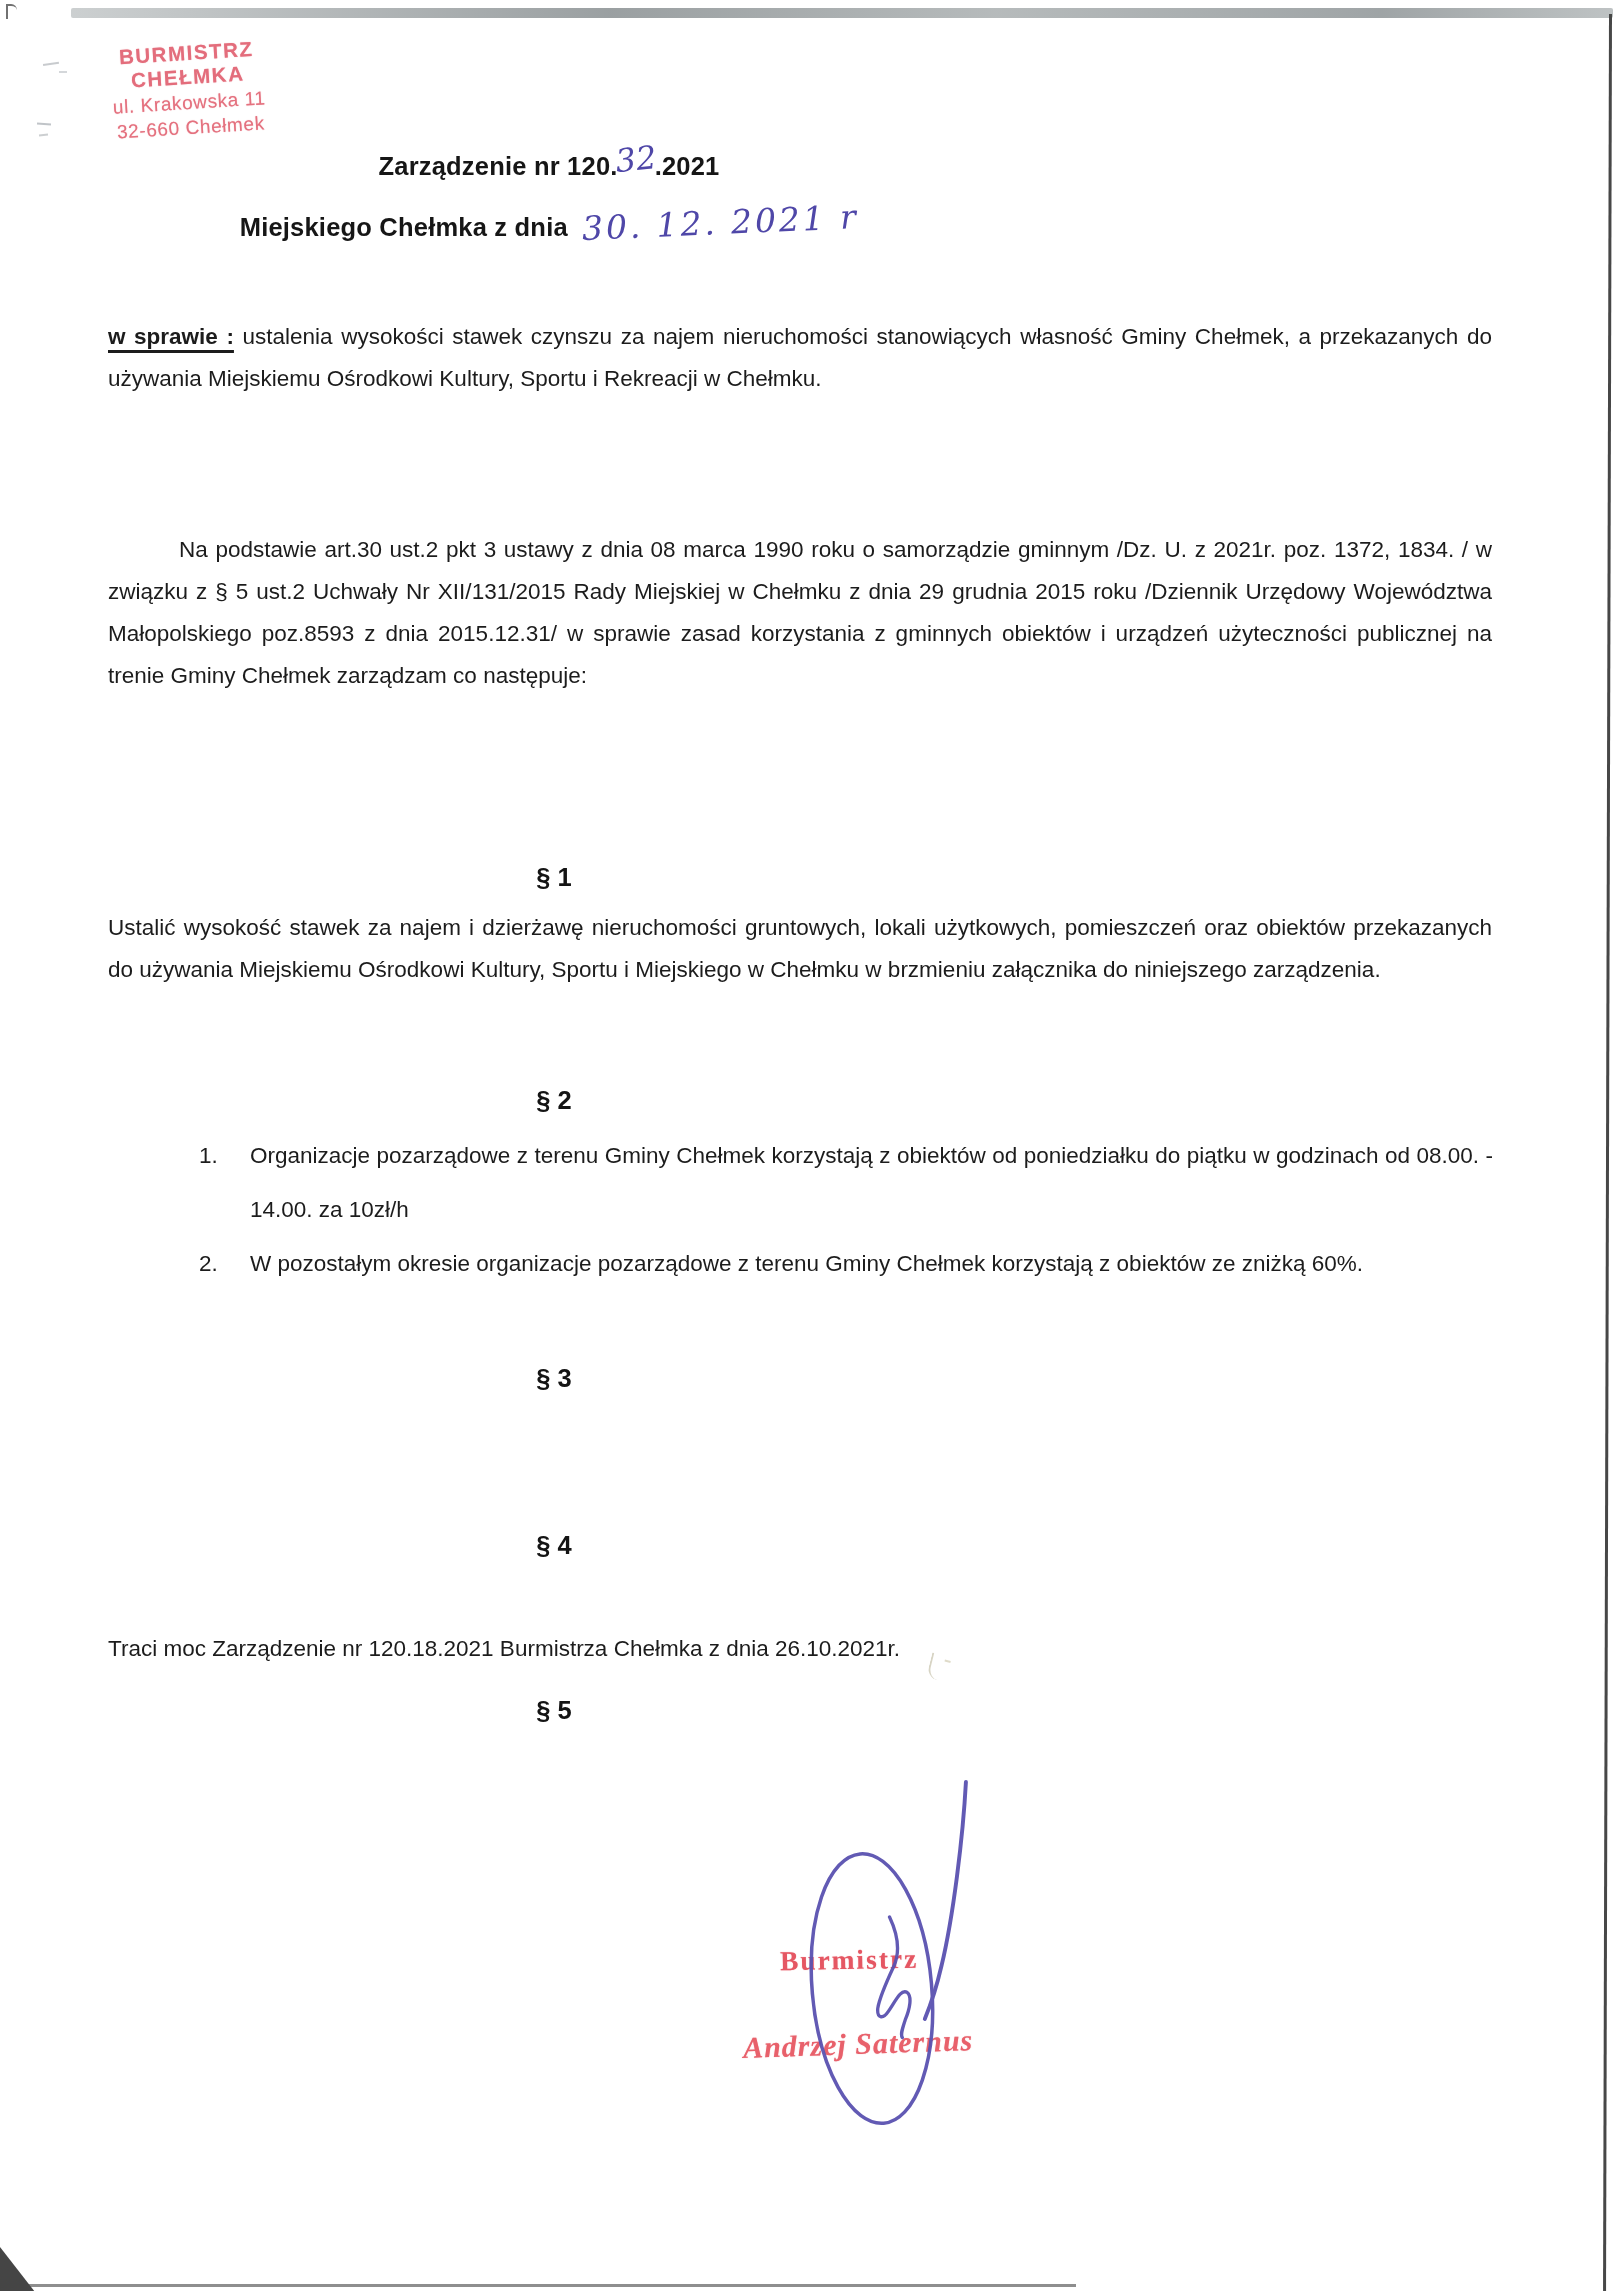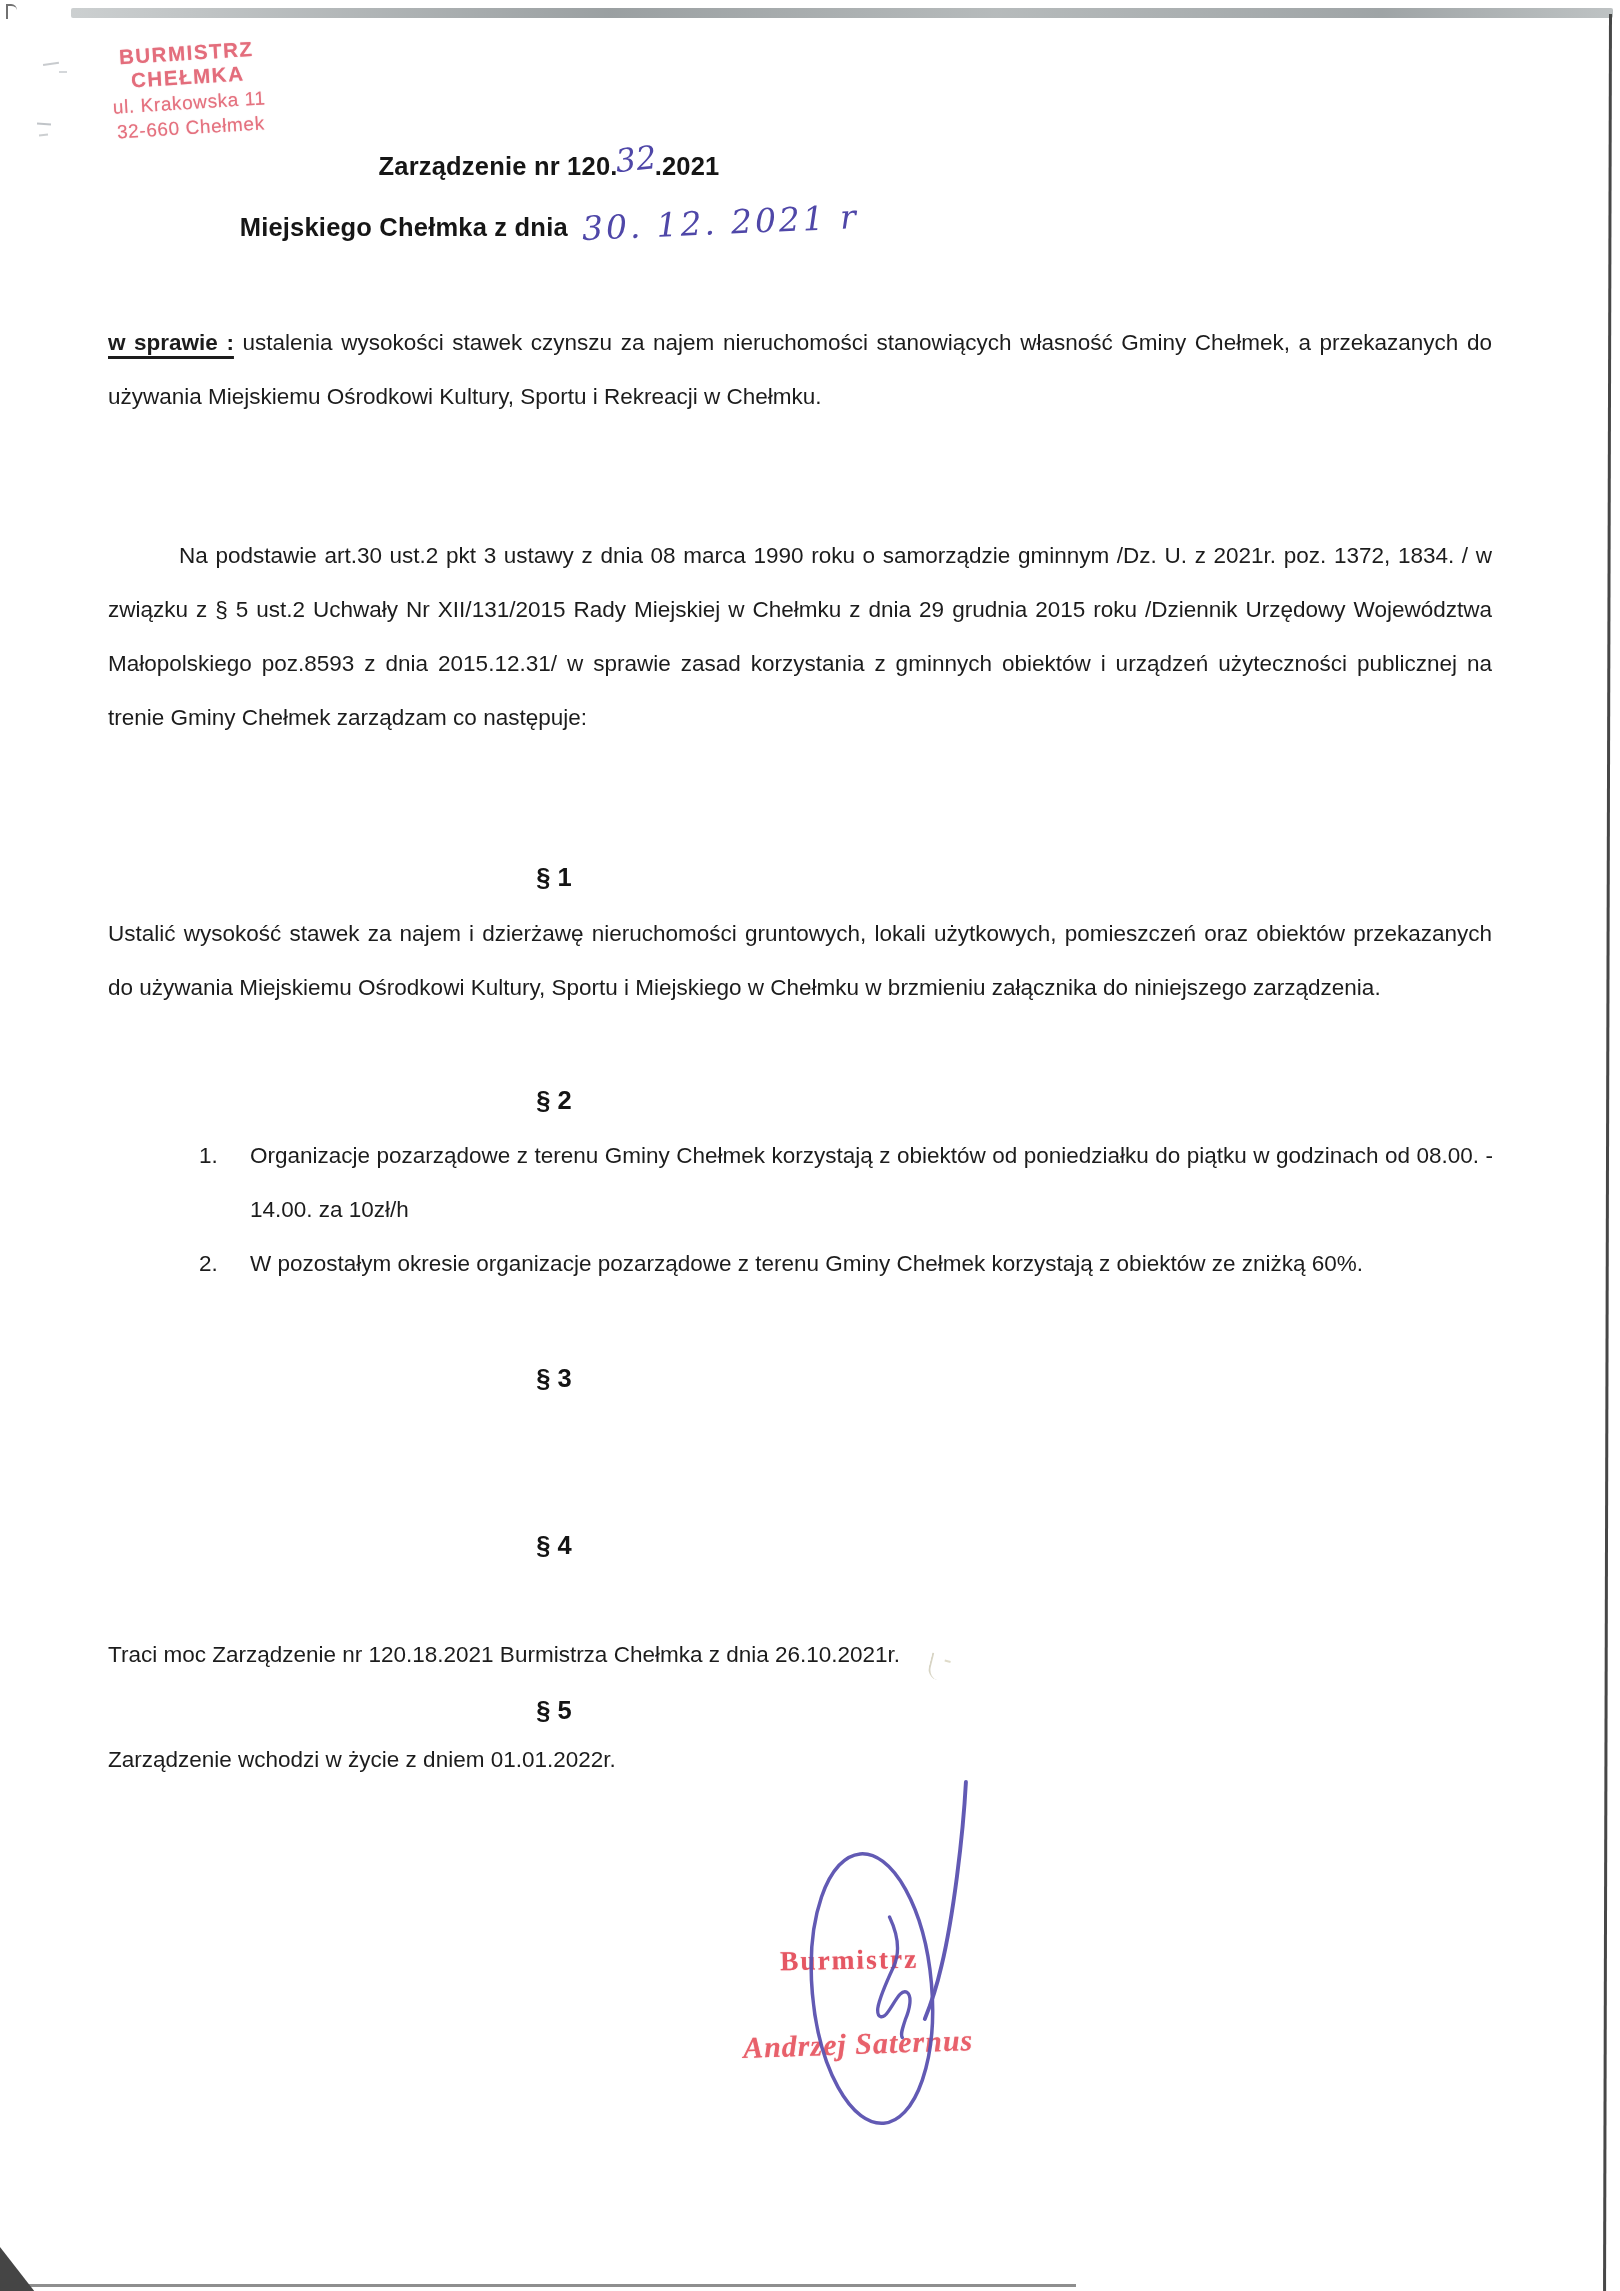--- a/index.html
+++ b/index.html
@@ -30,21 +30,21 @@
   .stamp-addr .l1{font-size:20.6px;font-weight:bold;letter-spacing:1.5px;opacity:.88;}
   .stamp-addr .l2,.stamp-addr .l3{font-size:19px;letter-spacing:0.6px;opacity:.86;margin-top:2.9px;}
   
   .title-wrap{position:absolute;left:108px;top:145px;width:882px;text-align:center;color:#161616;}
   .title-line1{font-size:25.5px;font-weight:bold;letter-spacing:0.2px;}
   .title-line2{font-size:25.5px;font-weight:bold;margin-top:21.6px;letter-spacing:0.2px;}
   .hand{font-family:"DejaVu Serif",serif;font-style:italic;color:#4f47a8;font-weight:normal;}
   .hand-no{display:inline-block;font-size:32px;transform:rotate(-6deg) translateY(-4.9px);margin:0 -2px;}
   .hand-date{display:inline-block;font-size:33px;letter-spacing:2.9px;transform:rotate(-2.5deg) translateY(-2px);margin-left:13.7px;}
   
-  .body-block{position:absolute;left:108px;width:1384px;font-size:22.5px;line-height:54px;
+  .body-block{position:absolute;left:108px;width:1384px;font-size:22.5px;line-height:42px;
     text-align:justify;color:#1c1c1c;}
   .indent{text-indent:71px;}
   .lead{font-weight:bold;text-decoration:underline;text-decoration-thickness:2.9px;text-underline-offset:5.9px;}
   .sec-heading{position:absolute;left:108px;width:892px;text-align:center;
     font-size:25.5px;font-weight:bold;color:#141414;}
   .list-item{position:absolute;left:199px;width:1294px;display:flex;font-size:22.5px;line-height:54px;color:#1c1c1c;}
   .list-no{width:51px;flex:0 0 51px;}
   .list-text{flex:1;text-align:justify;}
   
   .stamp-burmistrz{position:absolute;left:780px;top:1945px;font-family:"Liberation Serif",serif;
@@ -104,21 +104,20 @@
     <div class="list-no">2.</div>
     <div class="list-text">W pozostałym okresie organizacje pozarządowe z terenu Gminy Chełmek korzystają z obiektów ze zniżką 60%.</div>
   </div>
 
   <div class="sec-heading" style="top:1364px;">§ 3</div>
 
   <div class="sec-heading" style="top:1531px;">§ 4</div>
   <div class="body-block" style="top:1628px;">Traci moc Zarządzenie nr 120.18.2021  Burmistrza Chełmka z dnia 26.10.2021r.</div>
 
   <div class="sec-heading" style="top:1696px;">§ 5</div>
-  <div class="body-block" style="top:1733px;">Zarządzenie wchodzi w życie z dniem 01.01.2022r.</div>
 
   <div class="stamp-burmistrz">Burmistrz</div>
   <div class="stamp-name">Andrzej Saternus</div>
 
   <svg class="sig-svg" width="333" height="392" viewBox="0 0 340 400">
     <g fill="none" stroke="#5a52b0" stroke-linecap="round" stroke-linejoin="round" opacity="0.95">
       <ellipse cx="150" cy="221" rx="61" ry="138" transform="rotate(-5 150 221)" stroke-width="3.6"></ellipse>
       <path d="M246 10 C 243 66, 233 148, 221 198 C 215 224, 209 240, 204 252" stroke-width="4"></path>
       <path d="M168 148 C 177 167, 179 184, 172 199 C 165 214, 158 229, 156 241 C 155 251, 161 253, 167 244
                C 175 232, 180 221, 186 225 C 191 229, 189 241, 184 253 C 181 262, 179 268, 181 271" stroke-width="3.4"></path>

